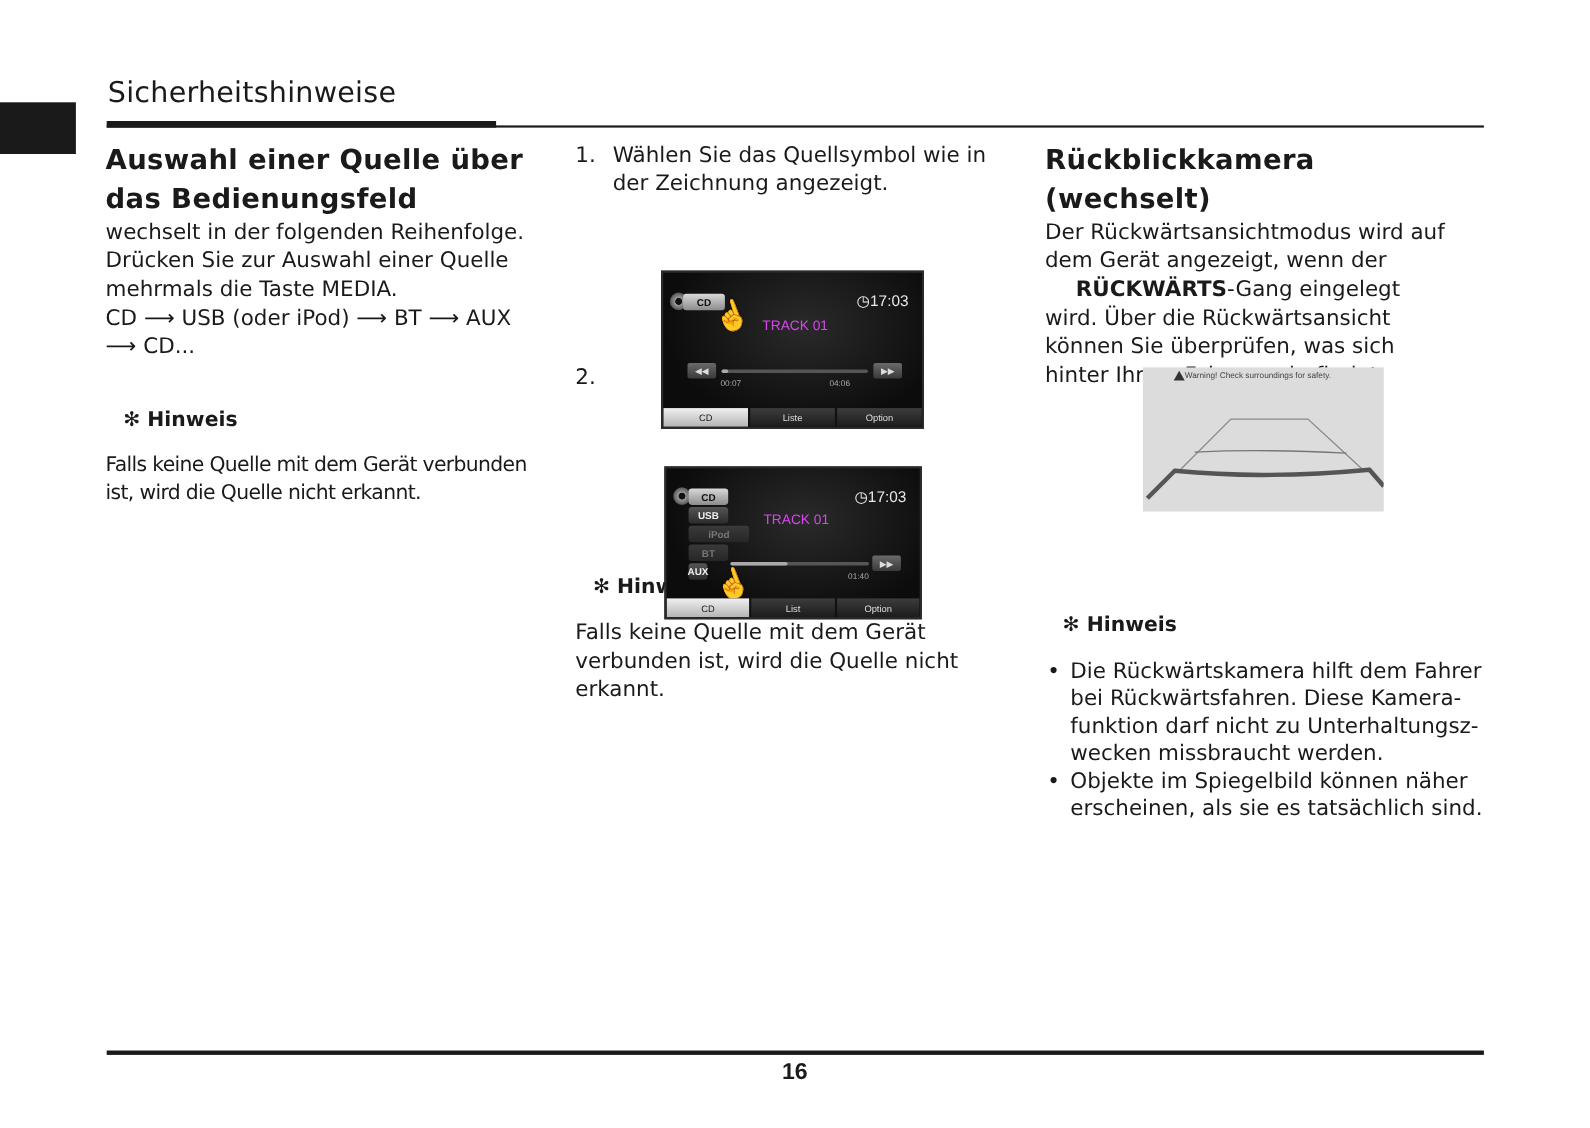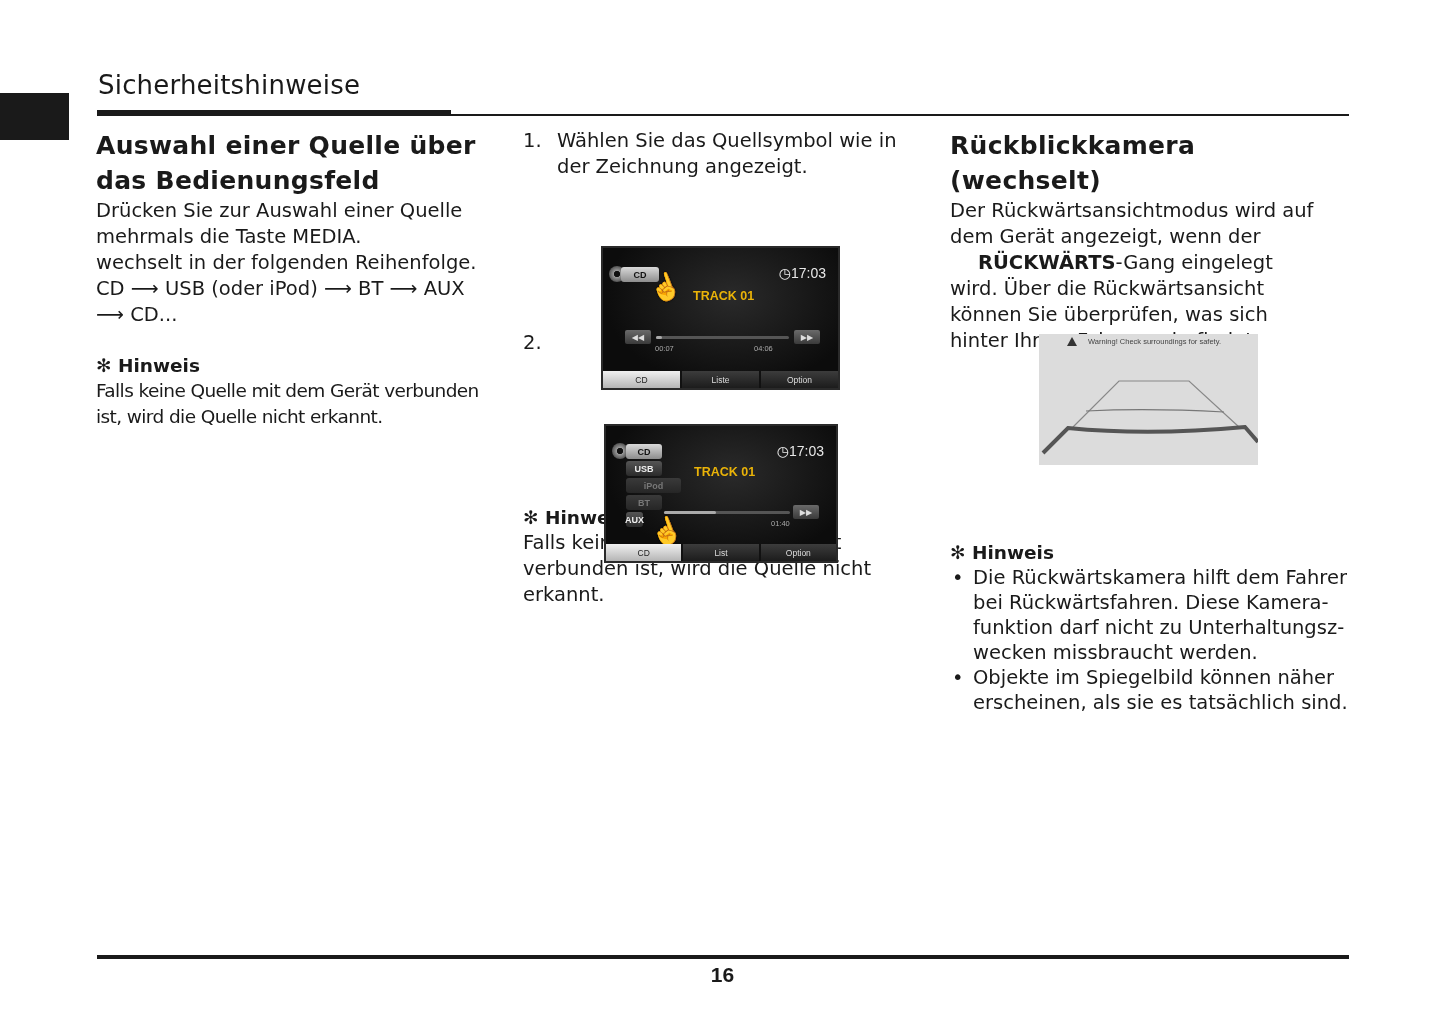--- a/index.html
+++ b/index.html
@@ -8,69 +8,69 @@
   .tab-block { position:absolute; left:0; top:93px; width:69px; height:47px; background:#1a1a1a; }
   .chapter-title { position:absolute; left:98px; top:70px; font-size:26px; font-weight:normal; letter-spacing:0.2px; margin:0; }
   .rule-thick { position:absolute; left:97px; top:110px; width:354px; height:6px; background:#1a1a1a; }
   .rule-thin { position:absolute; left:97px; top:114px; width:1252px; height:2px; background:#1a1a1a; }
   .col { position:absolute; top:128px; }
   .col1 { left:96px; width:410px; }
   .col2 { left:523px; width:405px; }
   .col3 { left:950px; width:400px; }
   h2 { font-size:25px; font-weight:bold; line-height:35px; margin:0; letter-spacing:0.3px; }
   p { margin:0; font-size:19.5px; line-height:26px; }
-  .note-title { font-size:18.5px; font-weight:bold; line-height:24px; margin:0; }
+  .note-title { font-size:18.5px; font-weight:bold; line-height:24px; margin:16px; }
   .note-text { font-size:18.5px; line-height:26px; letter-spacing:-0.6px; }
   .ol-item { display:flex; font-size:19.5px; line-height:26px; }
   .ol-num { width:34px; flex:none; }
   .bullets { margin:0; padding:0; list-style:none; }
   .bullets li { display:flex; font-size:19.5px; line-height:25px; }
   .bullets .dot { width:21px; flex:none; text-align:left; padding-left:2px; }
   .bold { font-weight:bold;margin-left:28px; }
 
   
   .screen { position:absolute; background:#111; border:2px solid #2a2a2a; box-sizing:border-box; overflow:hidden; font-family:"Liberation Sans", sans-serif; }
   .screen1 { left:601px; top:246px; width:239px; height:144px; }
   .screen2 { left:604px; top:424px; width:234px; height:139px; }
   .scr-bg { position:absolute; inset:0; background:radial-gradient(ellipse at 55% 35%, #2a2a2a 0%, #0c0c0c 70%); }
   .clock { position:absolute; right:12px; top:17px; color:#e8e8e8; font-size:14px; }
-  .track { position:absolute; color:#eab308; font-size:12.5px;font-weight:bold; }
+  .track { position:absolute; color:#d946ef; font-size:12.5px; }
   .src-btn { position:absolute; height:15px; border-radius:3px; background:linear-gradient(#d9d9d9,#8d8d8d); color:#111; font-size:9px; font-weight:bold; display:flex; align-items:center; justify-content:center; }
   .src-btn.dark { background:linear-gradient(#555,#2b2b2b); color:#eee; }
   .src-btn.dim { background:linear-gradient(#3a3a3a,#262626); color:#777; }
   .disc { position:absolute; width:16px; height:16px; border-radius:50%; background:radial-gradient(circle,#111 25%,#999 30%,#555 70%); }
   .skip { position:absolute; width:26px; height:14px; border-radius:2px; background:linear-gradient(#6a6a6a,#3a3a3a); color:#ddd; font-size:8px; display:flex; align-items:center; justify-content:center; }
   .progress { position:absolute; height:3px; background:#555; border-radius:2px; }
   .progress-fill { position:absolute; height:3px; background:#aaa; border-radius:2px; }
   .time { position:absolute; color:#aaa; font-size:7.5px; }
   .bottom-tabs { position:absolute; left:0; right:0; bottom:0; height:17px; display:flex; gap:2px; background:#111; }
   .btab { flex:1; display:flex; align-items:center; justify-content:center; font-size:8.5px; color:#ddd; background:linear-gradient(#3c3c3c,#1c1c1c); }
   .btab.active { background:linear-gradient(#f0f0f0,#b5b5b5); color:#222; }
   .hand { position:absolute; font-size:26px; color:#fff; transform:rotate(-20deg); text-shadow:0 0 2px #000; }
 
   
   .camera { position:absolute; left:1039px; top:334px; width:219px; height:131px; background:#dcdcdc; overflow:hidden; }
-  .cam-warning { position:absolute; left:28px; top:3px; font-size:7.5px; color:#444; font-family:"Liberation Sans", sans-serif; display:flex; align-items:center; gap:11px; white-space:nowrap; }
+  .cam-warning { position:absolute; left:28px; top:3px; font-size:7.5px; color:#444; font-family:"Liberation Sans", sans-serif; display:flex; align-items:center; gap:0; white-space:nowrap; }
   .warn-tri { width:0; height:0; border-left:5px solid transparent; border-right:5px solid transparent; border-bottom:9px solid #333; }
 
   .footer-rule { position:absolute; left:97px; top:955px; width:1252px; height:4px; background:#1a1a1a; }
   .page-num { position:absolute; left:0; width:1445px; top:963px; text-align:center; font-size:21px; font-weight:bold; font-family:"Liberation Sans", sans-serif; }
 </style>
 </head>
 <body>
 
 <div class="tab-block"></div>
 <h1 class="chapter-title">Sicherheitshinweise</h1>
 <div class="rule-thin"></div>
 <div class="rule-thick"></div>
 
 <div class="col col1">
   <h2>Auswahl einer Quelle über das Bedienungsfeld</h2>
+  <p>wechselt in der folgenden Reihenfolge.</p>
   <p style="width:380px">Drücken Sie zur Auswahl einer Quelle mehrmals die Taste MEDIA.</p>
-  <p>wechselt in der folgenden Reihenfolge.</p>
   <p style="width:390px">CD ⟶ USB (oder iPod) ⟶ BT ⟶ AUX ⟶ CD...</p>
   <div style="height:26px"></div>
   <div class="note-title">✻ Hinweis</div>
   <p class="note-text">Falls keine Quelle mit dem Gerät verbunden ist, wird die Quelle nicht erkannt.</p>
 </div>
 
 <div class="col col2">
   <div class="ol-item">
     <span class="ol-num">1.</span>
     <span>Wählen Sie das Quellsymbol wie in der Zeichnung angezeigt.</span>

